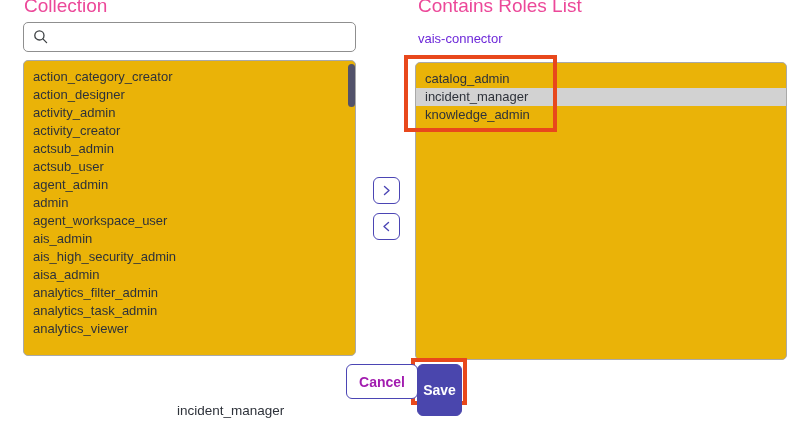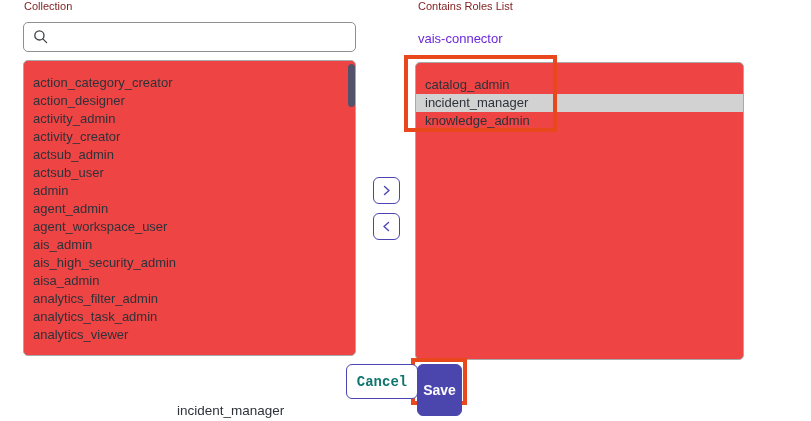--- a/index.html
+++ b/index.html
@@ -1,50 +1,50 @@
 <!DOCTYPE html>
 <html><head>
 <meta charset="utf-8">
 <style>
   html,body{margin:0;padding:0;background:#ffffff;}
   body{font-family:"Liberation Sans","DejaVu Sans",sans-serif;color:#2e323a;}
   .stage{position:relative;width:811px;height:421px;background:#fff;overflow:hidden;}
 
-  .panel-title{position:absolute;font-size:11px;line-height:14px;color:#7f1d1d;}
+  .panel-title{position:absolute;font-size:19px;line-height:14px;color:#ec4899;}
   .subtitle{position:absolute;font-size:13px;line-height:14px;color:#6d28d9;}
 
   .search-box{position:absolute;left:23px;top:22px;width:333px;height:30px;
     border:1px solid #8f8f8f;border-radius:5px;box-sizing:border-box;background:#fff;
     display:flex;align-items:center;}
   .search-box svg{margin-left:9px;flex:0 0 auto;}
   .search-input{border:none;outline:none;flex:1;height:100%;font-size:13px;
     font-family:inherit;background:transparent;padding:0 6px;color:#2e323a;}
 
-  .listbox{position:absolute;border:1px solid #a9a9a9;border-radius:5px;background:#ef4444;
-    box-sizing:border-box;overflow:hidden;padding-top:13px;}
+  .listbox{position:absolute;border:1px solid #a9a9a9;border-radius:5px;background:#eab308;
+    box-sizing:border-box;overflow:hidden;padding-top:7px;}
   .listbox-left{left:23px;top:60px;width:333px;height:296px;}
-  .listbox-right{left:415px;top:62px;width:329px;height:298px;}
+  .listbox-right{left:415px;top:62px;width:372px;height:298px;}
   .list-item{font-size:13px;line-height:18px;padding-left:9px;white-space:nowrap;
     color:#2e323a;cursor:default;}
   .list-item.selected{background:#d2d2d2;}
 
   .scroll-thumb{position:absolute;left:324px;top:3px;width:7px;height:43px;
     border-radius:4px;background:#52526a;}
 
   .move-btn{position:absolute;width:27px;height:27px;box-sizing:border-box;
     border:1.5px solid #4b45b4;border-radius:6px;background:#fff;display:flex;
     align-items:center;justify-content:center;padding:0;cursor:pointer;}
   .move-right{left:373px;top:177px;}
   .move-left{left:373px;top:213px;}
 
   .btn{position:absolute;box-sizing:border-box;border-radius:6px;font-size:14px;
     font-weight:bold;font-family:inherit;cursor:pointer;display:flex;
     align-items:center;justify-content:center;}
   .btn-cancel{left:346px;top:364px;width:72px;height:35px;background:#ffffff;
-    border:1.5px solid #4b45b4;color:#0f766e;font-family:Liberation Mono, monospace;}
+    border:1.5px solid #4b45b4;color:#a21caf;}
   .btn-save{left:417px;top:364px;width:45px;height:52px;background:#4a46ad;
     border:1px solid #4a46ad;color:#ffffff;}
 
   .annotation{position:absolute;border:4px solid #e8481c;box-sizing:border-box;
     pointer-events:none;background:transparent;}
   .annotation-roles{left:404px;top:55px;width:153px;height:77px;}
   .annotation-save{left:411px;top:358px;width:56px;height:47px;}
 
   .name-row-label{position:absolute;left:133px;top:426px;font-size:17px;color:#2e323a;}
   .name-row-value{position:absolute;left:177px;top:403px;font-size:13.5px;color:#2e323a;}
@@ -65,22 +65,22 @@
   </div>
 
   <div class="listbox listbox-left">
     <div class="scroll-thumb"></div>
   <div class="list-item">action_category_creator</div>
       <div class="list-item">action_designer</div>
       <div class="list-item">activity_admin</div>
       <div class="list-item">activity_creator</div>
       <div class="list-item">actsub_admin</div>
       <div class="list-item">actsub_user</div>
+      <div class="list-item">agent_admin</div>
       <div class="list-item">admin</div>
-      <div class="list-item">agent_admin</div>
       <div class="list-item">agent_workspace_user</div>
       <div class="list-item">ais_admin</div>
       <div class="list-item">ais_high_security_admin</div>
       <div class="list-item">aisa_admin</div>
       <div class="list-item">analytics_filter_admin</div>
       <div class="list-item">analytics_task_admin</div>
       <div class="list-item">analytics_viewer</div>
     </div>
 
   <button class="move-btn move-right">

